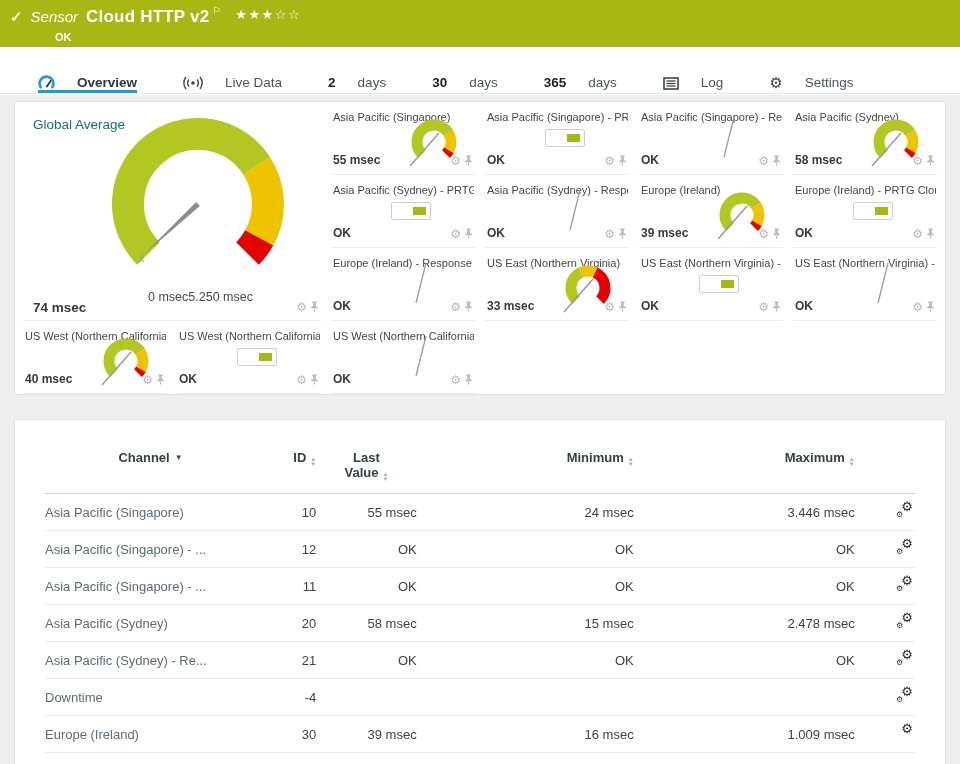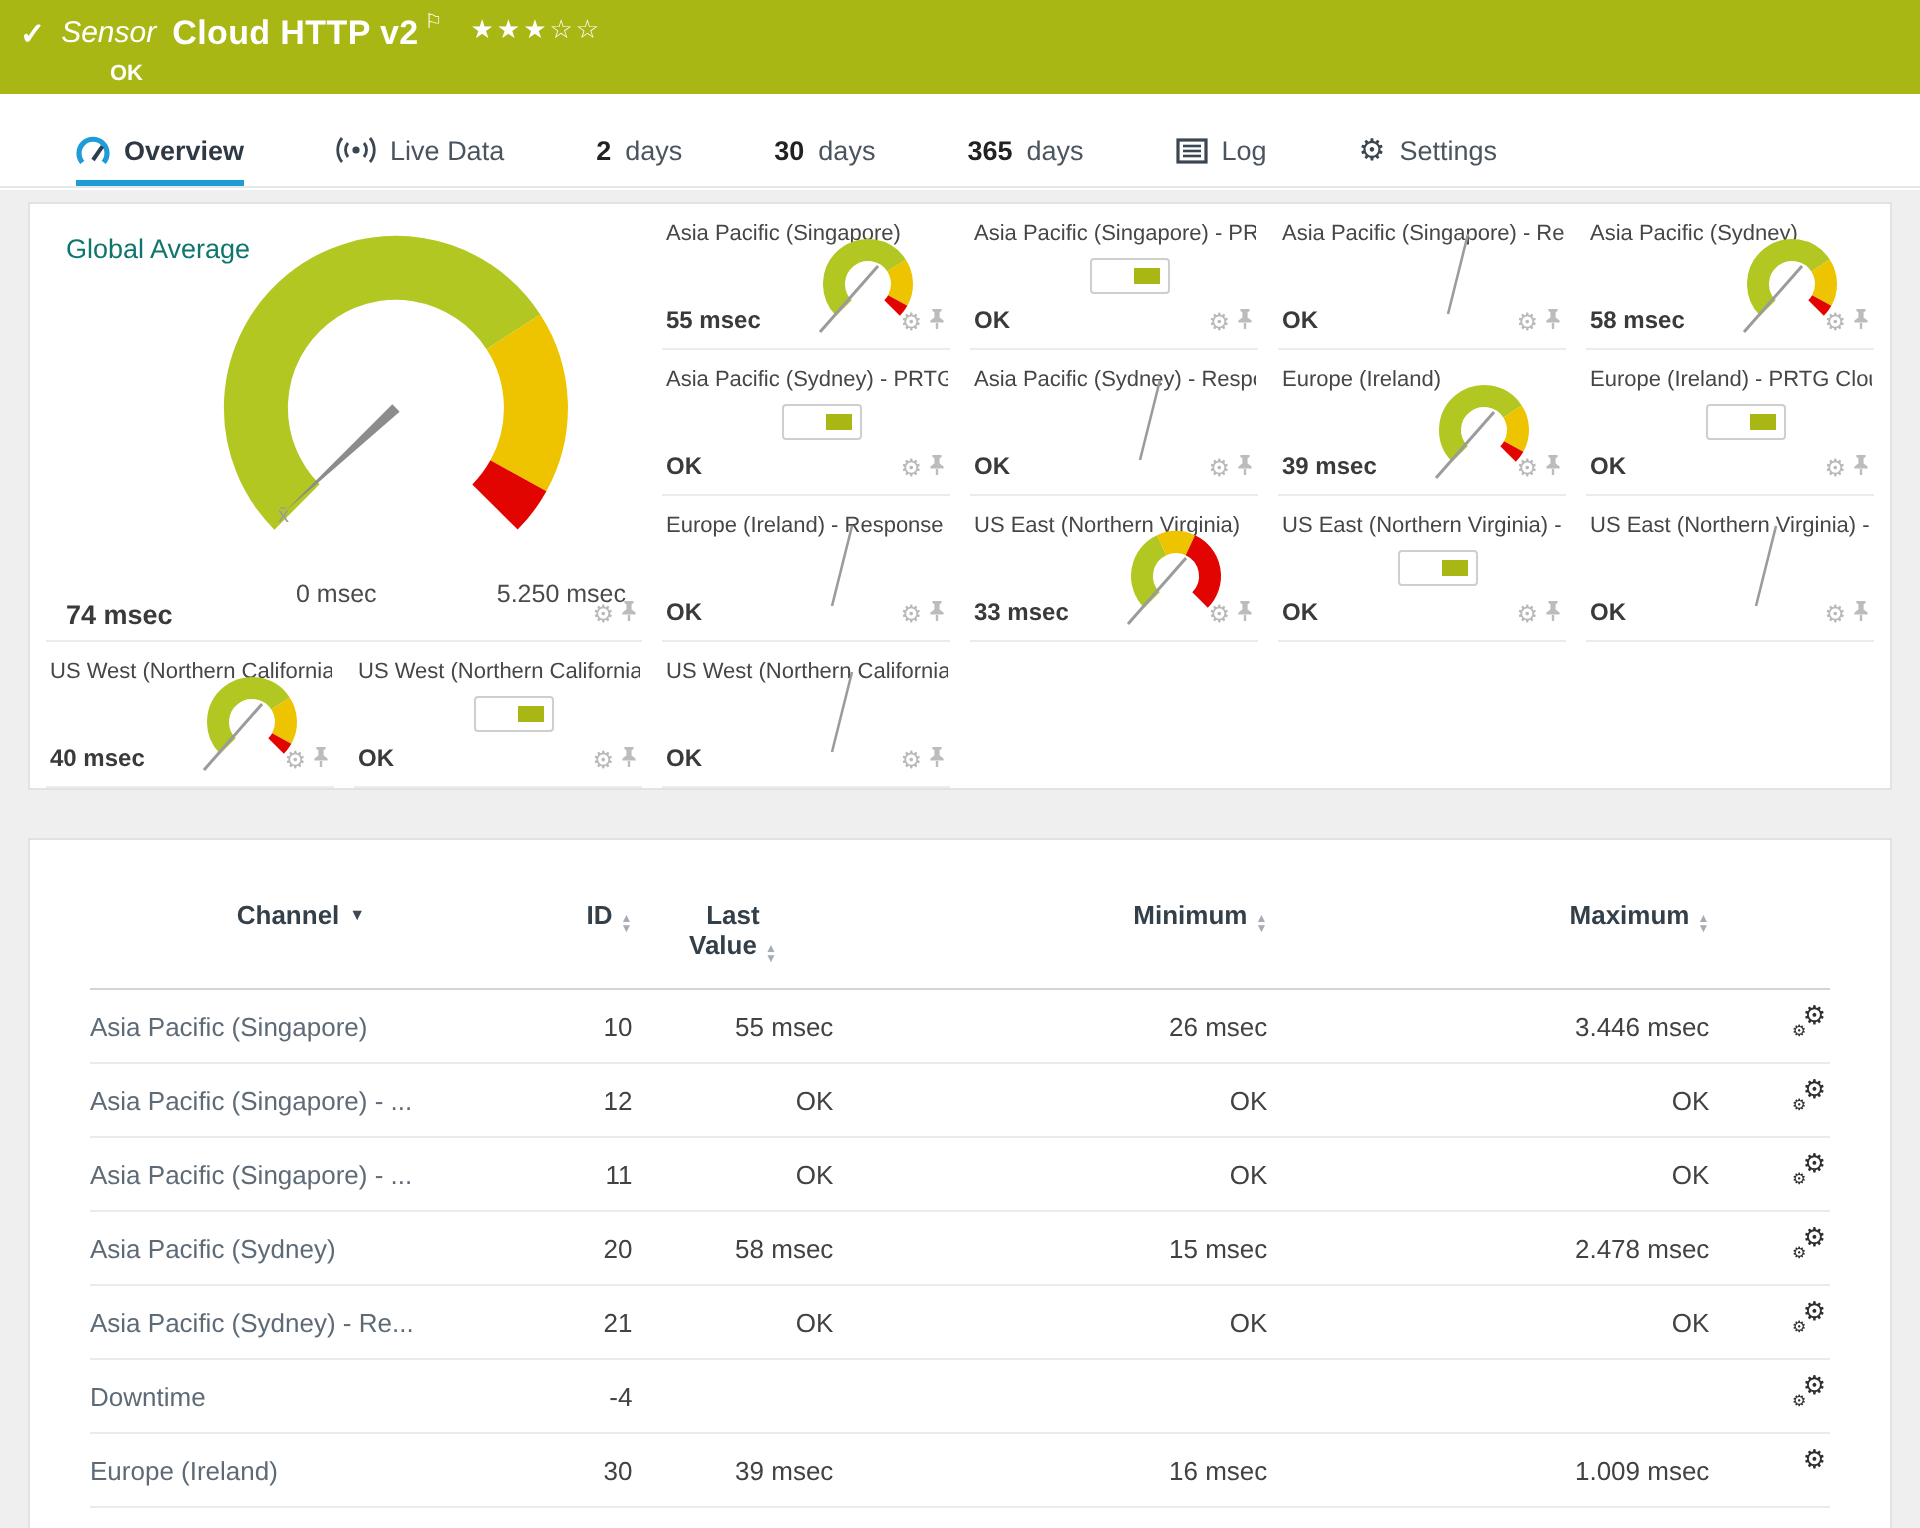--- a/index.html
+++ b/index.html
@@ -17,21 +17,21 @@
   .check-icon { font-size: 15px; font-weight: bold; margin: 1px 8px 0 0; }
   .sensor-label { font-style: italic; font-size: 15px; margin-right: 8px; margin-top: 1px; }
   .sensor-name { font-size: 17px; font-weight: bold; letter-spacing: .2px; }
   .flag-icon { font-size: 10px; margin: -2px 0 0 3px; }
   .stars { font-size: 13px; letter-spacing: 1.5px; margin: 0 0 0 14px; }
   .hdr-status { font-size: 11px; font-weight: bold; margin: 4px 0 0 45px; }
 
   
   .tabbar { margin-top: 13px; height: 34px; display: flex; align-items: stretch;
             padding-left: 38px; background: #fff; border-bottom: 1px solid #e7e7e7; }
-  .tab { display: flex; align-items: center; gap: 7px; font-size: 13.5px; color: #4b5560;
+  .tab { display: flex; align-items: flex-end; gap: 22px; font-size: 13.5px; color: #4b5560;
          margin-right: 46px; border-bottom: 3px solid transparent; cursor: pointer; white-space: nowrap; }
   .tab.active { border-bottom-color: #1e9cd7; color: #2e3944; font-weight: bold; }
   .tab .num { font-weight: bold; color: #222; }
   .tab svg { display: block; }
   .gear-ch { font-size: 15px; color: #3c4650; line-height: 1; }
 
   
   .main { position: absolute; top: 95px; bottom: 0; left: 0; right: 0;
           background: #efefef; padding: 6px 14px 0; overflow: hidden; }
   .panel { background: #fff; border: 1px solid #e2e2e2; }
@@ -49,21 +49,21 @@
   .tile-icons { position: absolute; right: 2px; bottom: 4px; display: flex; align-items: center; gap: 3px; }
   .gear-sm { font-size: 12px; color: #b9b9b9; line-height: 1; cursor: pointer; }
   .widget-gauge  { position: absolute; top: 15px; right: 10px; }
   .widget-toggle { position: absolute; top: 27px; right: 44px; width: 40px; height: 18px;
                    border: 1px solid #cfcfcf; border-radius: 2px; background: #fff; }
   .widget-toggle::after { content: ""; position: absolute; left: 21px; top: 4px; width: 13px; height: 8px; background: #a8b713; }
   .widget-needle { position: absolute; top: 13px; right: 44px; }
 
   .big-gauge { position: absolute; left: 70px; top: 12px; }
   .gauge-minmax { position: absolute; left: 125px; right: 8px; top: 188px; display: flex;
-                  justify-content: space-between; font-size: 12.5px; color: #4a4a4a; }
+                  justify-content: flex-start; font-size: 12.5px; color: #4a4a4a; }
   .avg-marker { position: absolute; left: 116px; top: 150px; font-size: 11px; color: #9a9a9a; }
 
   
   .table-panel { padding: 30px 30px 0; height: 420px; }
   table { width: 100%; border-collapse: collapse; font-size: 13px; table-layout: fixed; }
   th { font-weight: bold; color: #333f49; padding: 0 0 12px; vertical-align: top; cursor: pointer; }
   th.al-r, td.al-r { text-align: right; margin-top: 29px; }
   th.al-c { text-align: center; }
   thead th { border-bottom: 1px solid #d4d4d4; }
   tbody td { border-bottom: 1px solid #ebebeb; padding: 9px 0; color: #424242; }
@@ -458,21 +458,21 @@
                 <span>▼</span>
               </span></th>
             <th class="al-r"></th>
           </tr>
         </thead>
       <tbody id="table-body">
           <tr>
             <td class="channel-cell">Asia Pacific (Singapore)</td>
             <td class="al-r">10</td>
             <td class="al-r">55 msec</td>
-            <td class="al-r">26 msec</td>
+            <td class="al-r">24 msec</td>
             <td class="al-r">3.446 msec</td>
             <td class="edit-cell"><span class="edit-icon"><span class="g1">⚙</span><span class="g2">⚙</span></span></td>
           </tr>
           <tr>
             <td class="channel-cell">Asia Pacific (Singapore) - ...</td>
             <td class="al-r">12</td>
             <td class="al-r">OK</td>
             <td class="al-r">OK</td>
             <td class="al-r">OK</td>
             <td class="edit-cell"><span class="edit-icon"><span class="g1">⚙</span><span class="g2">⚙</span></span></td>

